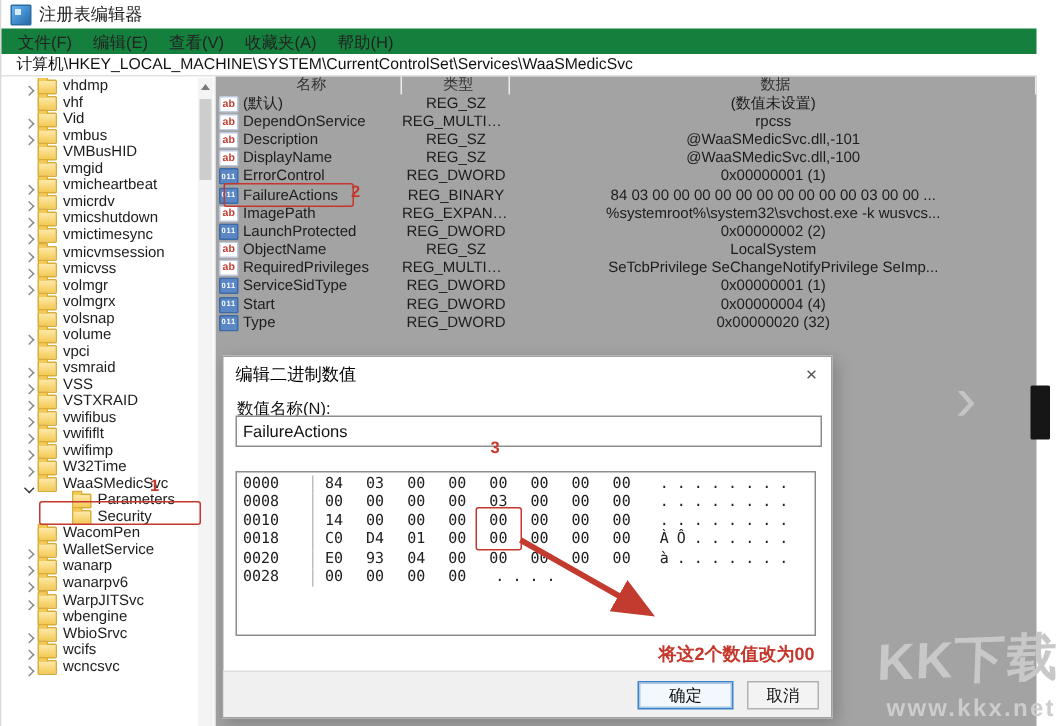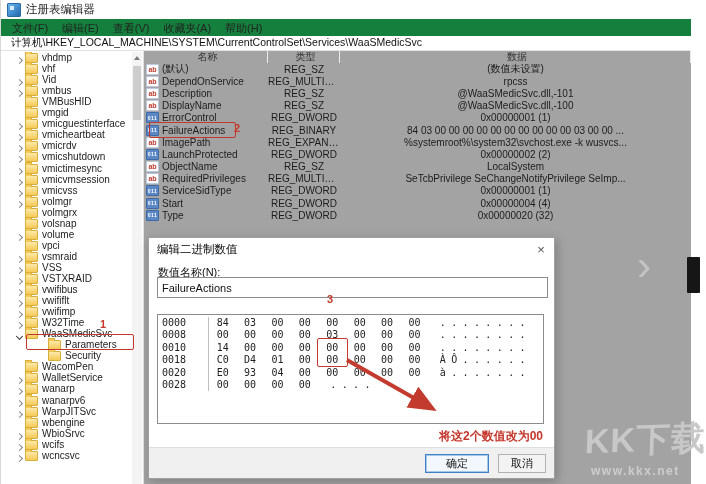--- a/index.html
+++ b/index.html
@@ -83,21 +83,21 @@
   .anno-step3{left:327px;top:293px;z-index:60;}
   .hex-box-anno{left:317px;top:338px;width:29px;height:27px;z-index:60;}
   .anno-arrow{position:absolute;left:0;top:0;width:706px;height:484px;z-index:60;pointer-events:none;}
   .anno-note{left:439px;top:428px;font-size:12px;z-index:60;}
   
   .next-chevron{position:absolute;left:637px;top:245px;font-size:42px;color:#c4c4c4;z-index:5;line-height:1;}
   .blackbar{position:absolute;left:687px;top:257px;width:13px;height:36px;background:#161616;border-radius:1px;z-index:5;}
   .watermark{position:absolute;z-index:40;pointer-events:none;}
   .wm-logo{position:absolute;left:585px;top:417px;width:130px;font-size:34px;font-weight:900;color:#c8c8c8;
            letter-spacing:1px;transform:skewX(-4deg) rotate(-2deg);white-space:nowrap;}
-  .wm-url{position:absolute;left:591px;top:464px;font-size:12px;font-weight:bold;color:#cdcdcd;letter-spacing:1.5px;}
+  .wm-url{position:absolute;left:591px;top:464px;font-size:16px;font-weight:bold;color:#cdcdcd;letter-spacing:1.5px;}
 </style>
 </head>
 <body>
 
 <div id="page">
 
   <div id="regwin">
     <div class="titlebar">
       <span class="appicon"></span>
       <span class="apptitle">注册表编辑器</span>
@@ -142,27 +142,20 @@
           </div>
           <div class="trow d1">
             <span class="chev"></span>
             <span class="folder"></span>
             <span class="tlabel">VMBusHID</span>
           </div>
           <div class="trow d1">
             <span class="chev"></span>
             <span class="folder"></span>
             <span class="tlabel">vmgid</span>
-          </div>
-          <div class="trow d1">
-            <span class="chev">
-              <i></i>
-            </span>
-            <span class="folder"></span>
-            <span class="tlabel">vmicguestinterface</span>
           </div>
           <div class="trow d1">
             <span class="chev">
               <i></i>
             </span>
             <span class="folder"></span>
             <span class="tlabel">vmicheartbeat</span>
           </div>
           <div class="trow d1">
             <span class="chev">

